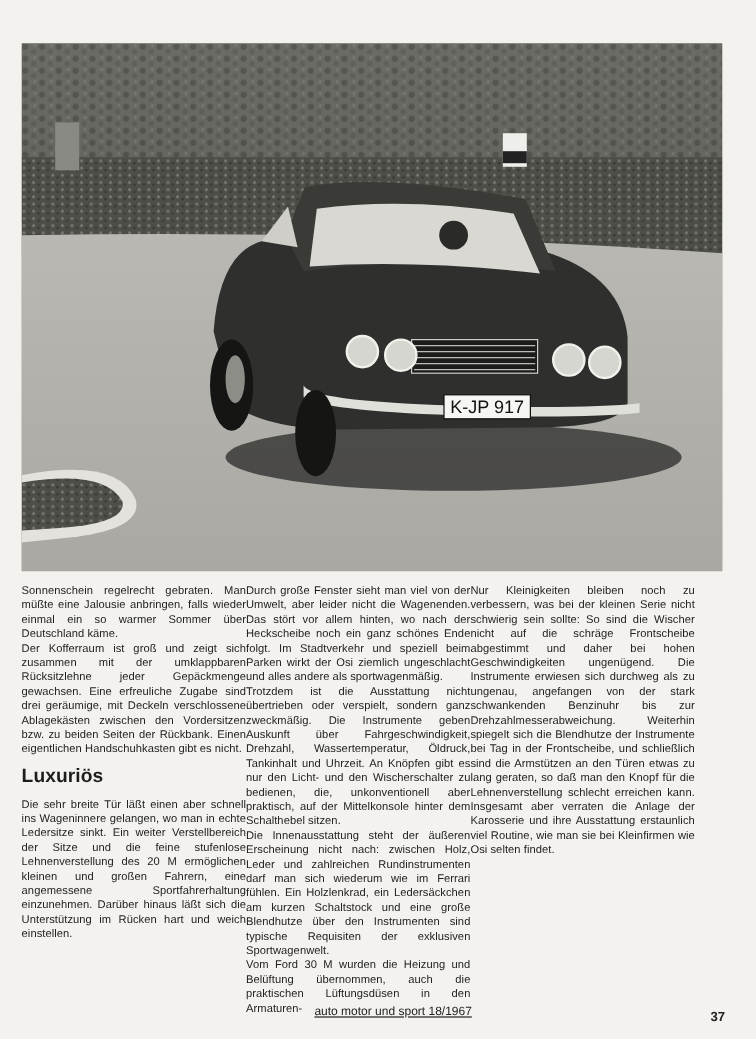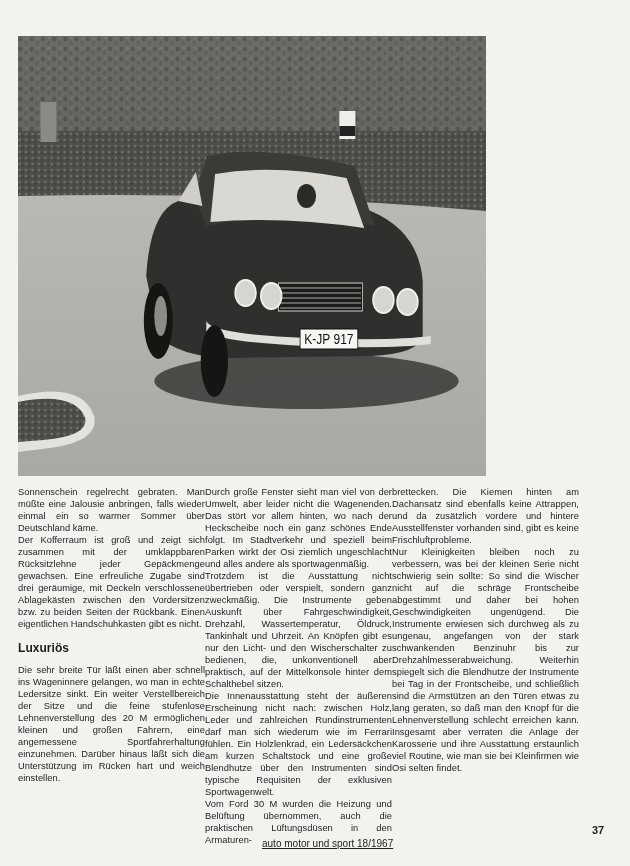--- a/index.html
+++ b/index.html
@@ -4,43 +4,43 @@
 <style>
   html, body { margin: 0; padding: 0; }
   body {
     width: 630px; height: 866px; overflow: hidden;
     background: #f3f2ef;
     font-family: "Liberation Sans", sans-serif;
     color: #1d1d1d;
     position: relative;
   }
   .photo {
-    position: absolute; left: 18px; top: 36px; width: 468px; height: 440px;
+    position: absolute; left: 18px; top: 36px; width: 584px; height: 440px;
     overflow: hidden; background: #9c9c98; text-align: center;
   }
   .photo svg { width: 100%; height: 100%; display: block; }
   .columns {
     position: absolute; left: 18px; top: 486px; width: 590px;
     display: flex; justify-content: flex-start;
   }
   .col {
     width: 187px;
     font-size: 9.3px; line-height: 12.0px; text-align: justify;
     letter-spacing: 0.05px;
   }
   .col p { margin: 0; }
   .col h3 {
-    margin: 12px 0 10px 0; font-size: 12px; font-weight: bold; line-height: 12px;
+    margin: 12px 0 10px 0; font-size: 16px; font-weight: bold; line-height: 12px;
   }
   .footer-source {
     position: absolute; left: 262px; top: 838px;
     font-size: 10px; color: #222; text-decoration: underline;
   }
   .page-number {
-    position: absolute; left: 592px; top: 824px;
+    position: absolute; left: 592px; top: 842px;
     font-size: 11px; font-weight: bold; color: #222;
   }
 </style>
 </head>
 <body>
 
 <div class="photo">
   <svg viewBox="0 0 584 440" preserveAspectRatio="none">
     <defs>
       <linearGradient id="hill" x1="0" y1="0" x2="0" y2="1">
@@ -121,19 +121,18 @@
     <h3>Luxuriös</h3>
     <p>Die sehr breite Tür läßt einen aber schnell ins Wageninnere gelangen, wo man in echte Ledersitze sinkt. Ein weiter Verstellbereich der Sitze und die feine stufenlose Lehnenverstellung des 20 M ermöglichen kleinen und großen Fahrern, eine angemessene Sportfahrerhaltung einzunehmen. Darüber hinaus läßt sich die Unterstützung im Rücken hart und weich einstellen.</p>
   </div>
   <div class="col">
     <p>Durch große Fenster sieht man viel von der Umwelt, aber leider nicht die Wagenenden. Das stört vor allem hinten, wo nach der Heckscheibe noch ein ganz schönes Ende folgt. Im Stadtverkehr und speziell beim Parken wirkt der Osi ziemlich ungeschlacht und alles andere als sportwagenmäßig.</p>
     <p>Trotzdem ist die Ausstattung nicht übertrieben oder verspielt, sondern ganz zweckmäßig. Die Instrumente geben Auskunft über Fahrgeschwindigkeit, Drehzahl, Wassertemperatur, Öldruck, Tankinhalt und Uhrzeit. An Knöpfen gibt es nur den Licht- und den Wischerschalter zu bedienen, die, unkonventionell aber praktisch, auf der Mittelkonsole hinter dem Schalthebel sitzen.</p>
     <p>Die Innenausstattung steht der äußeren Erscheinung nicht nach: zwischen Holz, Leder und zahlreichen Rundinstrumenten darf man sich wiederum wie im Ferrari fühlen. Ein Holzlenkrad, ein Ledersäckchen am kurzen Schaltstock und eine große Blendhutze über den Instrumenten sind typische Requisiten der exklusiven Sportwagenwelt.</p>
     <p>Vom Ford 30 M wurden die Heizung und Belüftung übernommen, auch die praktischen Lüftungsdüsen in den Armaturen-</p>
   </div>
   <div class="col">
-    <p>brettecken. Die Kiemen hinten am Dachansatz sind ebenfalls keine Attrappen, und da zusätzlich vordere und hintere Ausstellfenster vorhanden sind, gibt es keine Frischluftprobleme.</p>
     <p>Nur Kleinigkeiten bleiben noch zu verbessern, was bei der kleinen Serie nicht schwierig sein sollte: So sind die Wischer nicht auf die schräge Frontscheibe abgestimmt und daher bei hohen Geschwindigkeiten ungenügend. Die Instrumente erwiesen sich durchweg als zu ungenau, angefangen von der stark schwankenden Benzinuhr bis zur Drehzahlmesserabweichung. Weiterhin spiegelt sich die Blendhutze der Instrumente bei Tag in der Frontscheibe, und schließlich sind die Armstützen an den Türen etwas zu lang geraten, so daß man den Knopf für die Lehnenverstellung schlecht erreichen kann. Insgesamt aber verraten die Anlage der Karosserie und ihre Ausstattung erstaunlich viel Routine, wie man sie bei Kleinfirmen wie Osi selten findet.</p>
   </div>
 </div>
 
 <div class="footer-source">auto motor und sport 18/1967</div>
 <div class="page-number">37</div>
 
 </body></html>

